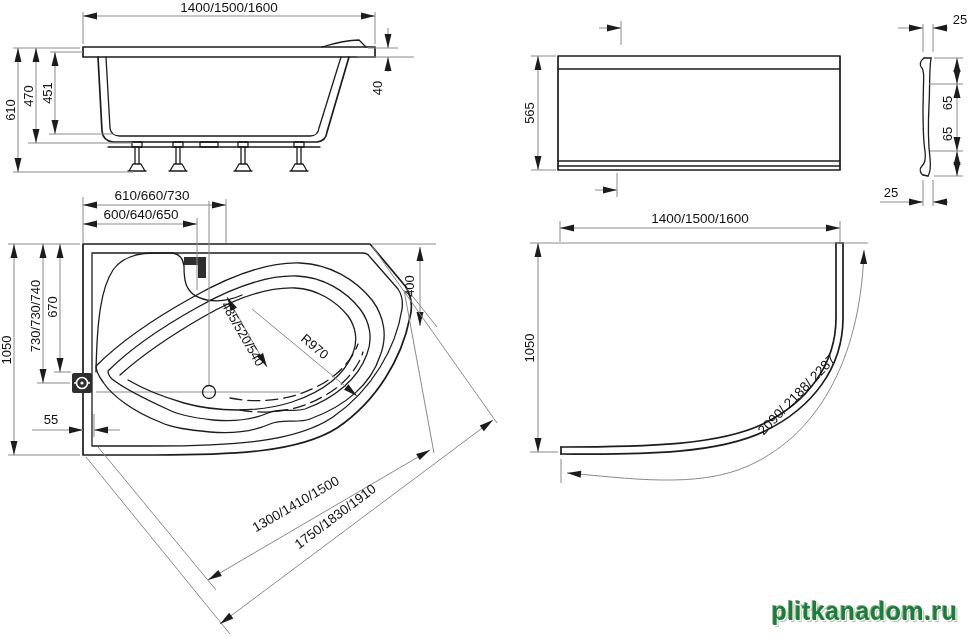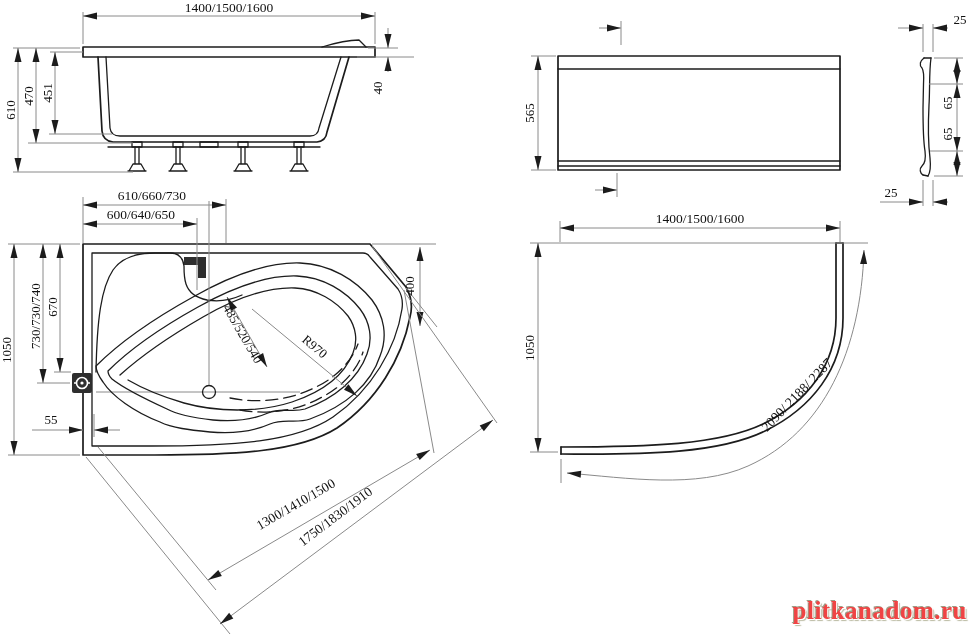--- a/index.html
+++ b/index.html
@@ -1,26 +1,26 @@
 <!DOCTYPE html>
 <html><head>
 <meta charset="utf-8">
 <style>
   html,body{margin:0;padding:0;background:#fff;}
   #stage{position:relative;width:970px;height:636px;background:#ffffff;overflow:hidden;
-         font-family:Liberation Serif, serif;}
+         font-family:Liberation Sans, sans-serif;}
   svg{position:absolute;left:0;top:0;}
   .ol{stroke:#1c1c1c;stroke-width:1.7;fill:none;stroke-linejoin:round;stroke-linecap:round;}
   .ol2{stroke:#1c1c1c;stroke-width:1.3;fill:none;stroke-linejoin:round;stroke-linecap:round;}
   .dash{stroke-dasharray:12 6;}
   .dim{stroke:#8a8a8a;stroke-width:1;fill:none;}
   text.d{font-size:13.5px;fill:#111;text-anchor:middle;}
   text.ds{font-size:13px;fill:#111;text-anchor:middle;}
-  .watermark{position:absolute;left:762px;top:597px;width:205px;text-align:right;
-    font-size:25px;font-weight:bold;letter-spacing:0.5px;color:#ef4444;
+  .watermark{position:absolute;left:762px;top:597px;width:205px;text-align:center;
+    font-size:25px;font-weight:bold;letter-spacing:0.5px;color:#15803d;
     text-shadow:1px 1px 0 #ffffff,2px 2px 1px rgba(130,130,85,.55),-1px -1px 0 rgba(105,105,70,.65);}
 </style>
 </head>
 <body>
 
 <div id="stage">
 <svg width="970" height="636" viewBox="0 0 970 636">
   <defs>
     <marker id="arr" viewBox="0 0 16 10" markerWidth="16" markerHeight="10" refX="15" refY="5" orient="auto-start-reverse" markerUnits="userSpaceOnUse">
       <path d="M15,5 L1,1.5 L1,8.5 Z" fill="#1c1c1c"></path>

